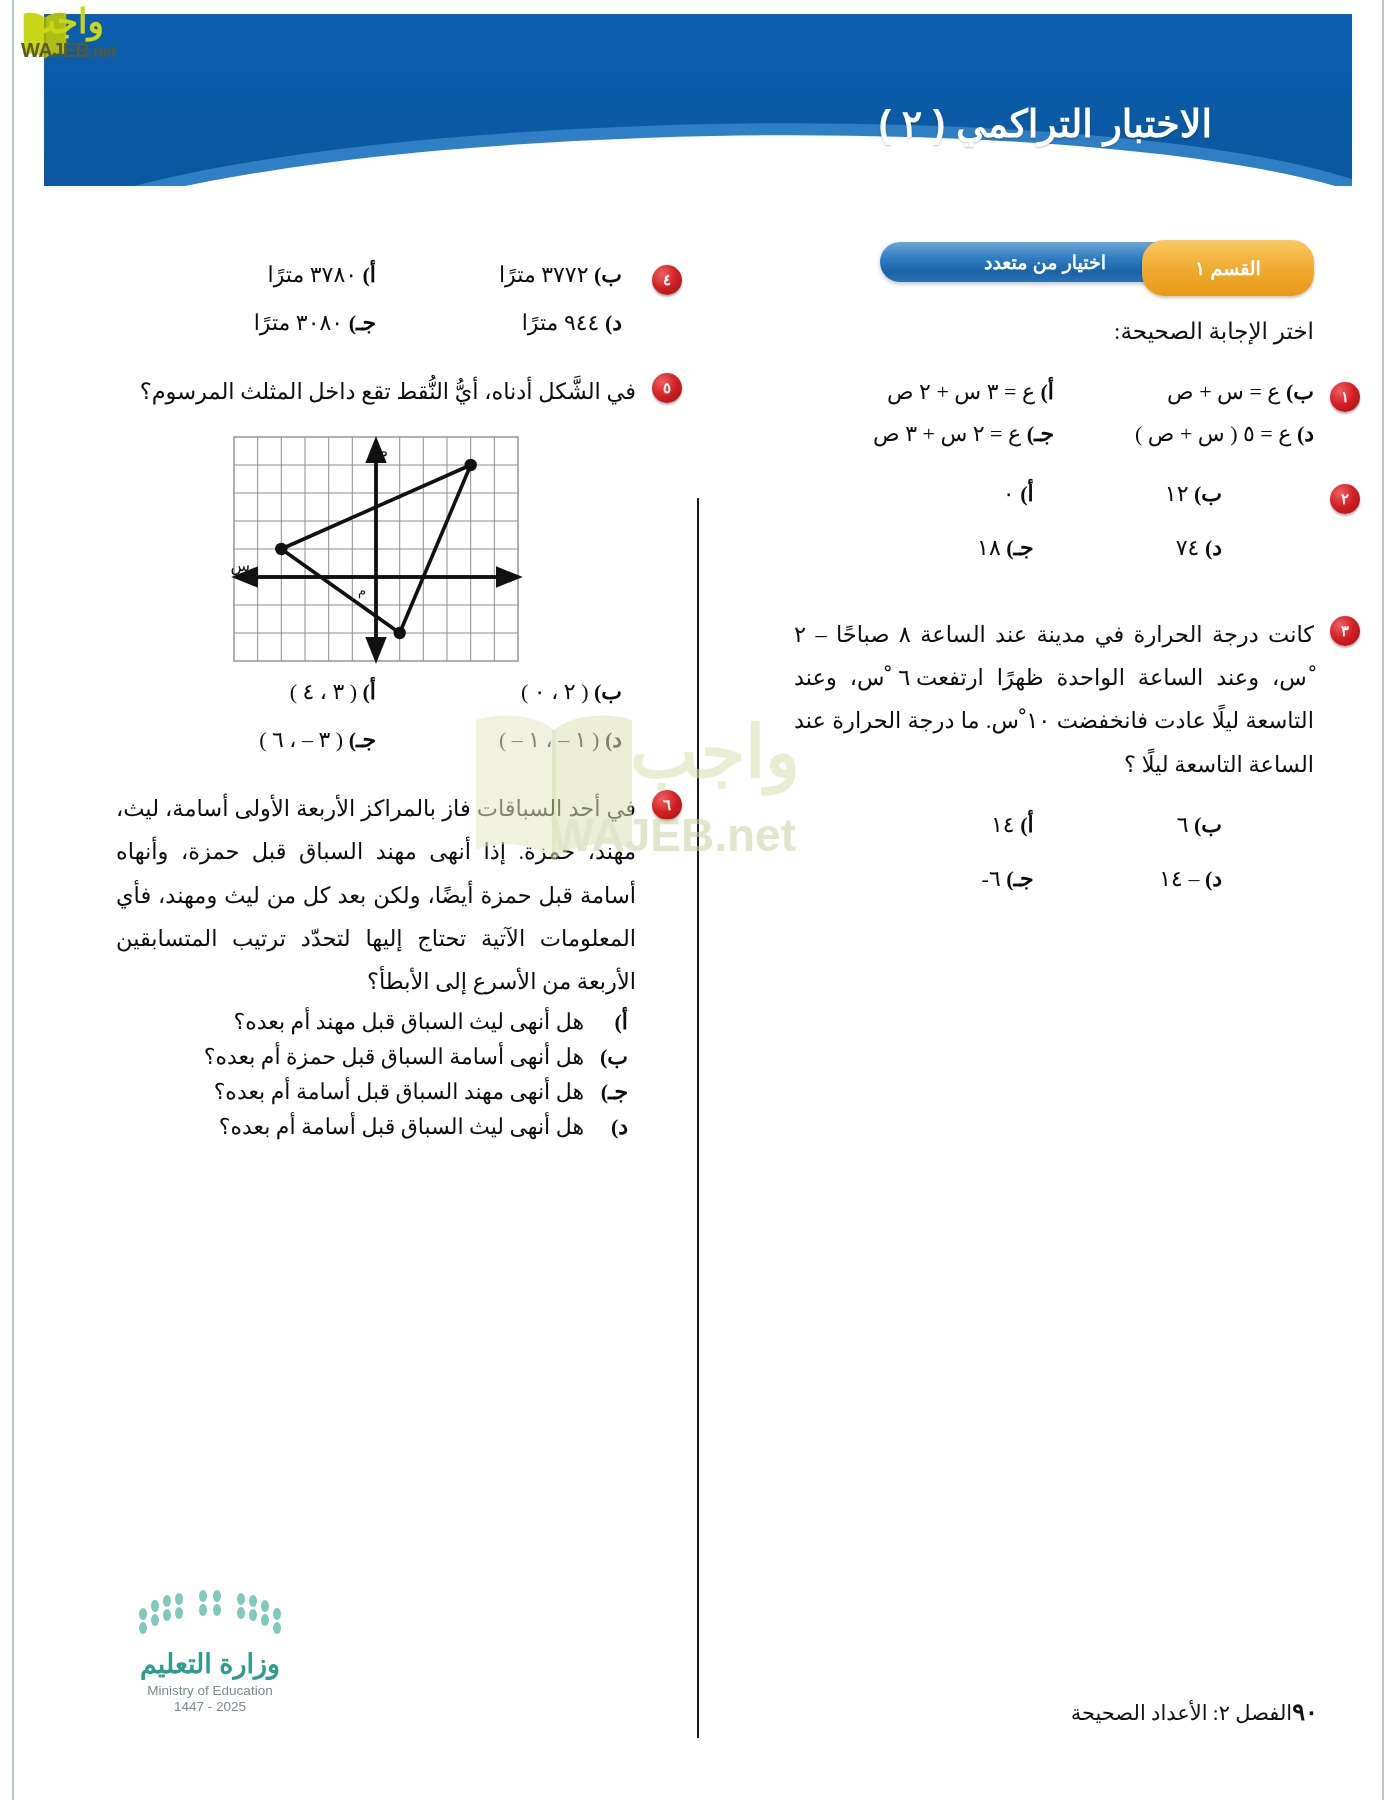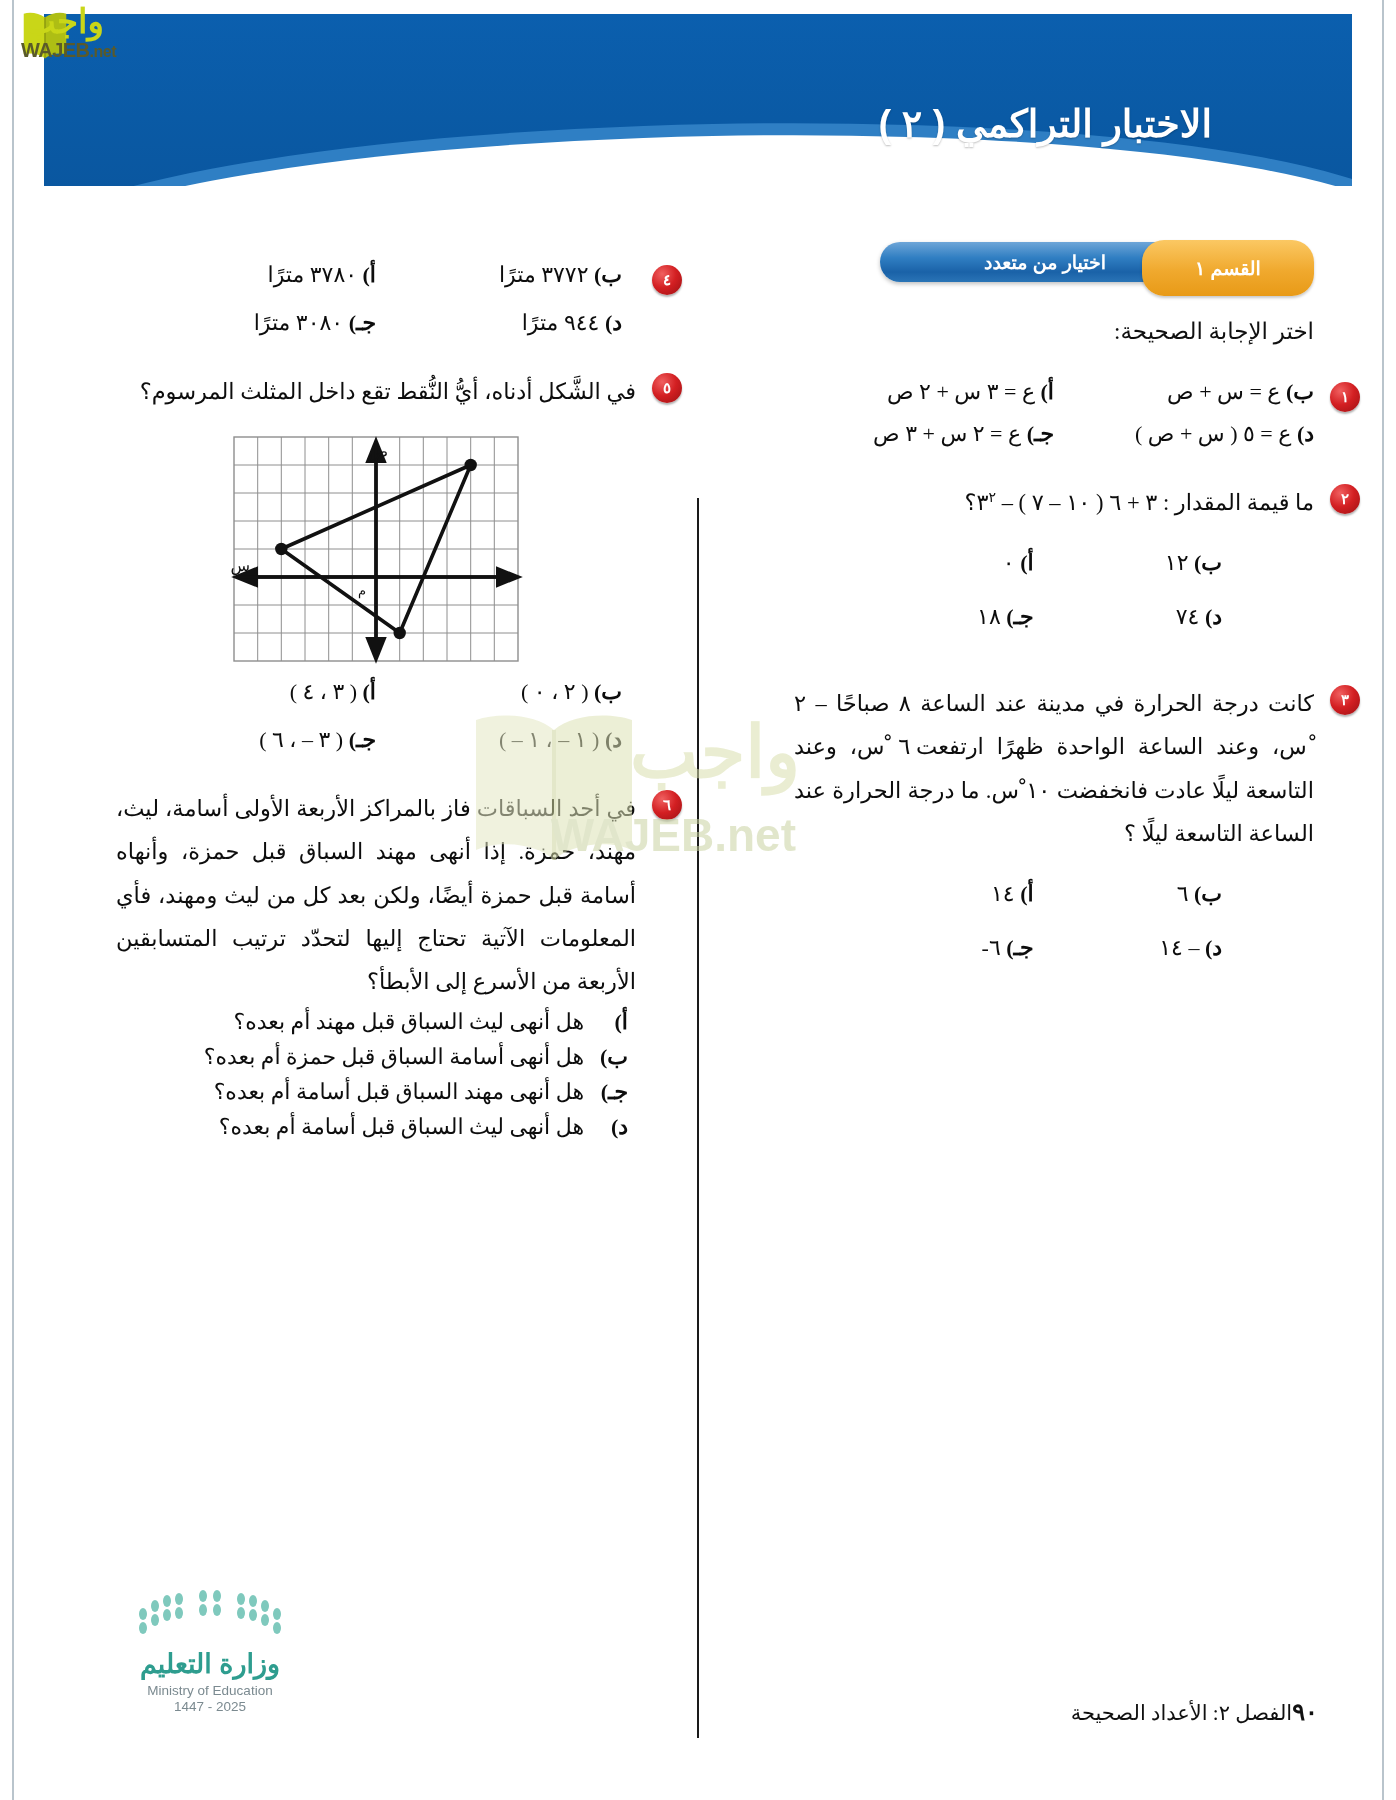--- a/index.html
+++ b/index.html
@@ -228,21 +228,20 @@
         </div>
         <div class="opt-row eq">
           <div class="opt"><span class="lab">د)</span> <span>ع = ٥ ( س + ص )</span></div>
           <div class="opt"><span class="lab">جـ)</span> <span>ع = ٢ س + ٣ ص</span></div>
         </div>
       </div>
     </div>
 
     <div class="q" style="margin-top:34px;">
       <div class="q-num">٢</div>
-      <div class="q-text"><span>ما قيمة المقدار : ٣ + ٦ ( ١٠ – ٧ ) – ٣</span><span class="sup">٢</span><span>؟</span></div>
       <div class="opts" style="margin-top:26px;">
         <div class="opt-row two">
           <div class="opt"><span class="lab">ب)</span> <span>١٢</span></div>
           <div class="opt"><span class="lab">أ)</span> <span>٠</span></div>
         </div>
         <div class="opt-row two" style="margin-top:28px;">
           <div class="opt"><span class="lab">د)</span> <span>٧٤</span></div>
           <div class="opt"><span class="lab">جـ)</span> <span>١٨</span></div>
         </div>
       </div>

